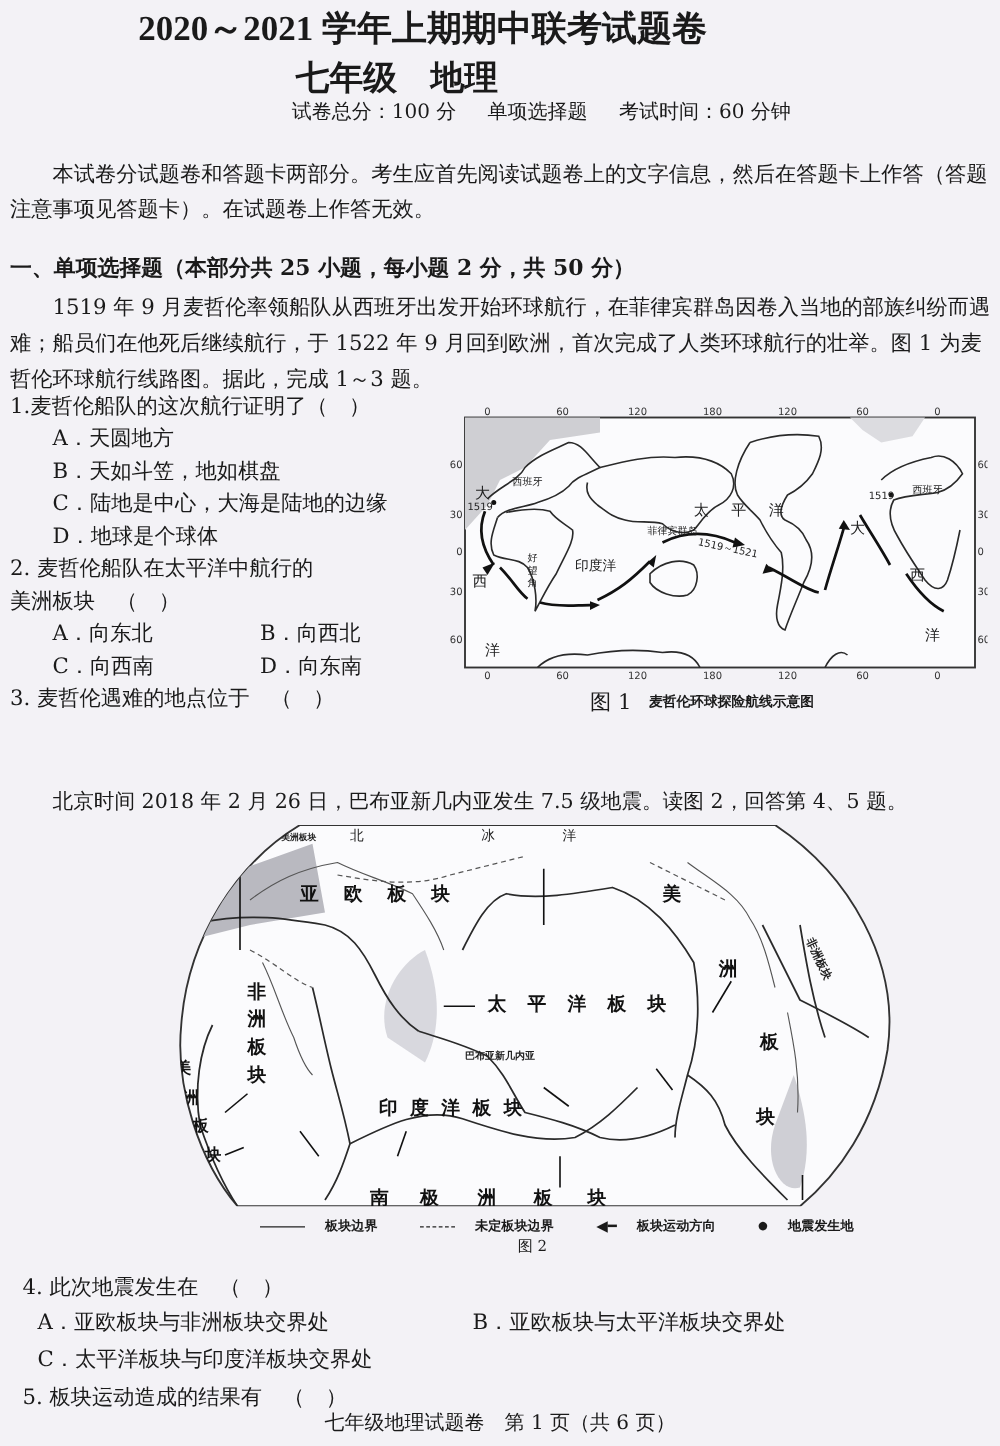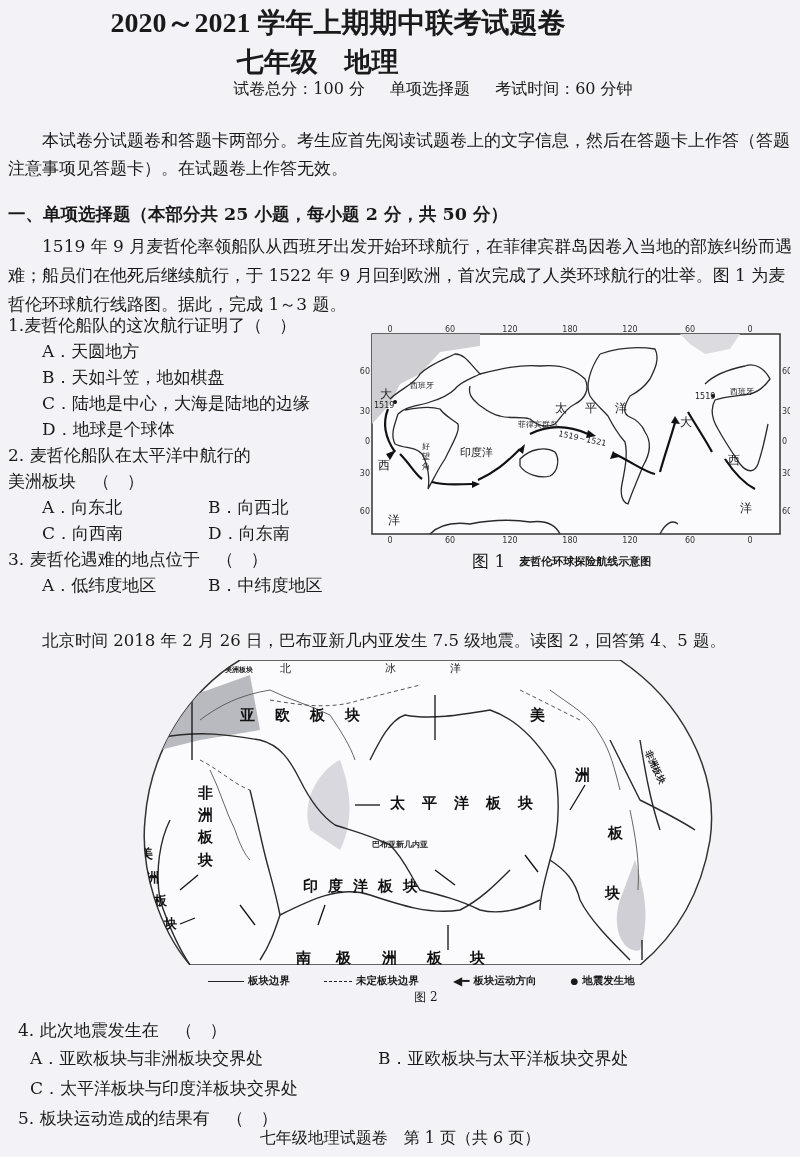--- a/index.html
+++ b/index.html
@@ -14,21 +14,21 @@
   .para { font-size: 17px; line-height: 28px; }
   .intro { top: 126px; left: 8px; width: 786px; text-indent: 34px; }
   .section { top: 202px; left: 8px; font-size: 17.5px; font-weight: bold; }
   .stem { top: 232px; left: 8px; width: 786px; text-indent: 34px; font-size: 17px; line-height: 29px; }
   .q { font-size: 17px; line-height: 26px; }
   .opt { font-size: 17px; line-height: 26px; padding-left: 34px; }
   .opt2 { display: flex; }
   .opt2 > span { display: inline-block; }
   .caption { font-size: 13px; }
   .legend { font-size: 10.5px; font-weight: bold; display: flex; gap: 34px; }
-  .legend .item { display: flex; align-items: center; gap: 4px; }
+  .legend .item { display: flex; align-items: center; gap: 16px; }
   .footer { top: 1128px; left: 0; width: 800px; text-align: center; font-size: 16px; }
   svg text { font-family: "DejaVu Sans", sans-serif; }
 </style>
 </head>
 <body>
 
 <div class="abs title1">2020～2021 学年上期期中联考试题卷</div>
 <div class="abs title2">
   <span>七年级</span>
   <span>地理</span>
@@ -61,24 +61,20 @@
     <span style="width:166px">A．向东北</span>
     <span>B．向西北</span>
   </div>
   <div class="opt opt2">
     <span style="width:166px">C．向西南</span>
     <span>D．向东南</span>
   </div>
 
   <div class="q">
     <span>3.</span>&nbsp;<span>麦哲伦遇难的地点位于　（　）</span>
-  </div>
-  <div class="opt opt2">
-    <span style="width:166px">A．低纬度地区</span>
-    <span>B．中纬度地区</span>
   </div>
 </div>
 
 <div class="abs" style="top:324px; left:360px; width:430px; height:220px;">
   <svg width="430" height="220" viewBox="0 0 430 220">
     <rect x="12" y="10" width="408" height="200" fill="#fbfbfd" stroke="#333" stroke-width="1.5"></rect>
 
     <path d="M12,10 L120,10 L120,22 L80,28 L60,50 L40,60 L30,80 L12,100 Z" fill="#cfcfd3"></path>
     <path d="M320,10 L380,10 L370,25 L345,30 L330,20 Z" fill="#dcdce0"></path>
 

